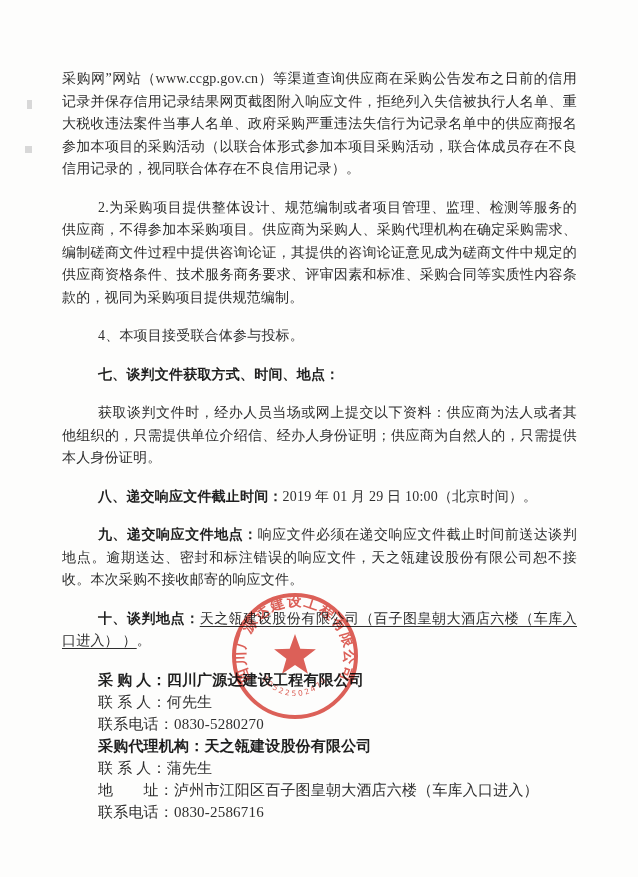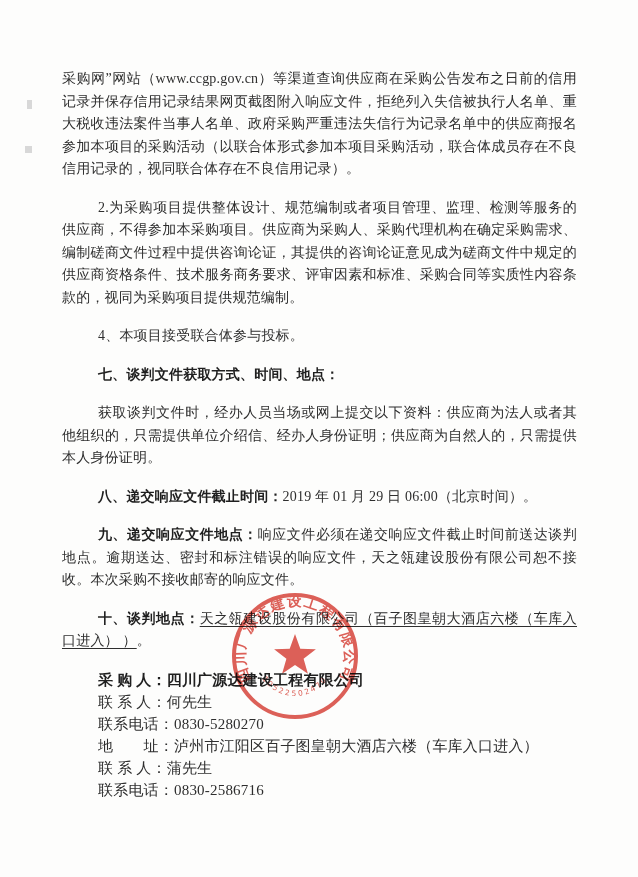--- a/index.html
+++ b/index.html
@@ -56,33 +56,34 @@
     <p class="mt6">2.为采购项目提供整体设计、规范编制或者项目管理、监理、检测等服务的供应商，不得参加本采购项目。供应商为采购人、采购代理机构在确定采购需求、编制磋商文件过程中提供咨询论证，其提供的咨询论证意见成为磋商文件中规定的供应商资格条件、技术服务商务要求、评审因素和标准、采购合同等实质性内容条款的，视同为采购项目提供规范编制。</p>
 
     <p>4、本项目接受联合体参与投标。</p>
 
     <p class="bold mt10">七、谈判文件获取方式、时间、地点：</p>
 
 
 
     <p>获取谈判文件时，经办人员当场或网上提交以下资料：供应商为法人或者其他组织的，只需提供单位介绍信、经办人身份证明；供应商为自然人的，只需提供本人身份证明。</p>
 
-    <p class="mt8"><span class="bold">八、递交响应文件截止时间：</span><span>2019 年 01 月 29 日 06:00（北京时间）。</span></p>
+    <p class="mt8"><span class="bold">八、递交响应文件截止时间：</span><span>2019 年 01 月 29 日 10:00（北京时间）。</span></p>
 
     <p class="mt8"><span class="bold">九、递交响应文件地点：</span><span>响应文件必须在递交响应文件截止时间前送达谈判地点。逾期送达、密封和标注错误的响应文件，天之瓴建设股份有限公司恕不接收。本次采购不接收邮寄的响应文件。</span></p>
 
     <p class="mt8"><span class="bold">十、谈判地点：</span><span class="u">天之瓴建设股份有限公司（百子图皇朝大酒店六楼（车库入口进入） ）</span><span>。</span></p>
 
 
     <div class="contact">
       <div class="crow bold"><span>采 购 人：</span><span>四川广源达建设工程有限公司</span></div>
       <div class="crow"><span>联 系 人：</span><span>何先生</span></div>
       <div class="crow"><span>联系电话：</span><span>0830-5280270</span></div>
+      <div class="crow bold"><span>采购代理机构：</span><span>天之瓴建设股份有限公司</span></div>
+      <div class="crow"><span>联 系 人：</span><span>蒲先生</span></div>
       <div class="crow"><span>地　　址：</span><span>泸州市江阳区百子图皇朝大酒店六楼（车库入口进入）</span></div>
-      <div class="crow"><span>联 系 人：</span><span>蒲先生</span></div>
       <div class="crow"><span>联系电话：</span><span>0830-2586716</span></div>
     </div>
 
   </div>
 
   <svg class="seal" viewBox="0 0 132 132" xmlns="http://www.w3.org/2000/svg">
     <defs>
       <path id="arcTop" d="M 22.7,91 A 50,50 0 1 1 109.3,91" fill="none"></path>
       <path id="arcBottom" d="M 33.2,88.9 A 40,40 0 0 0 98.8,88.9" fill="none"></path>
     </defs>

